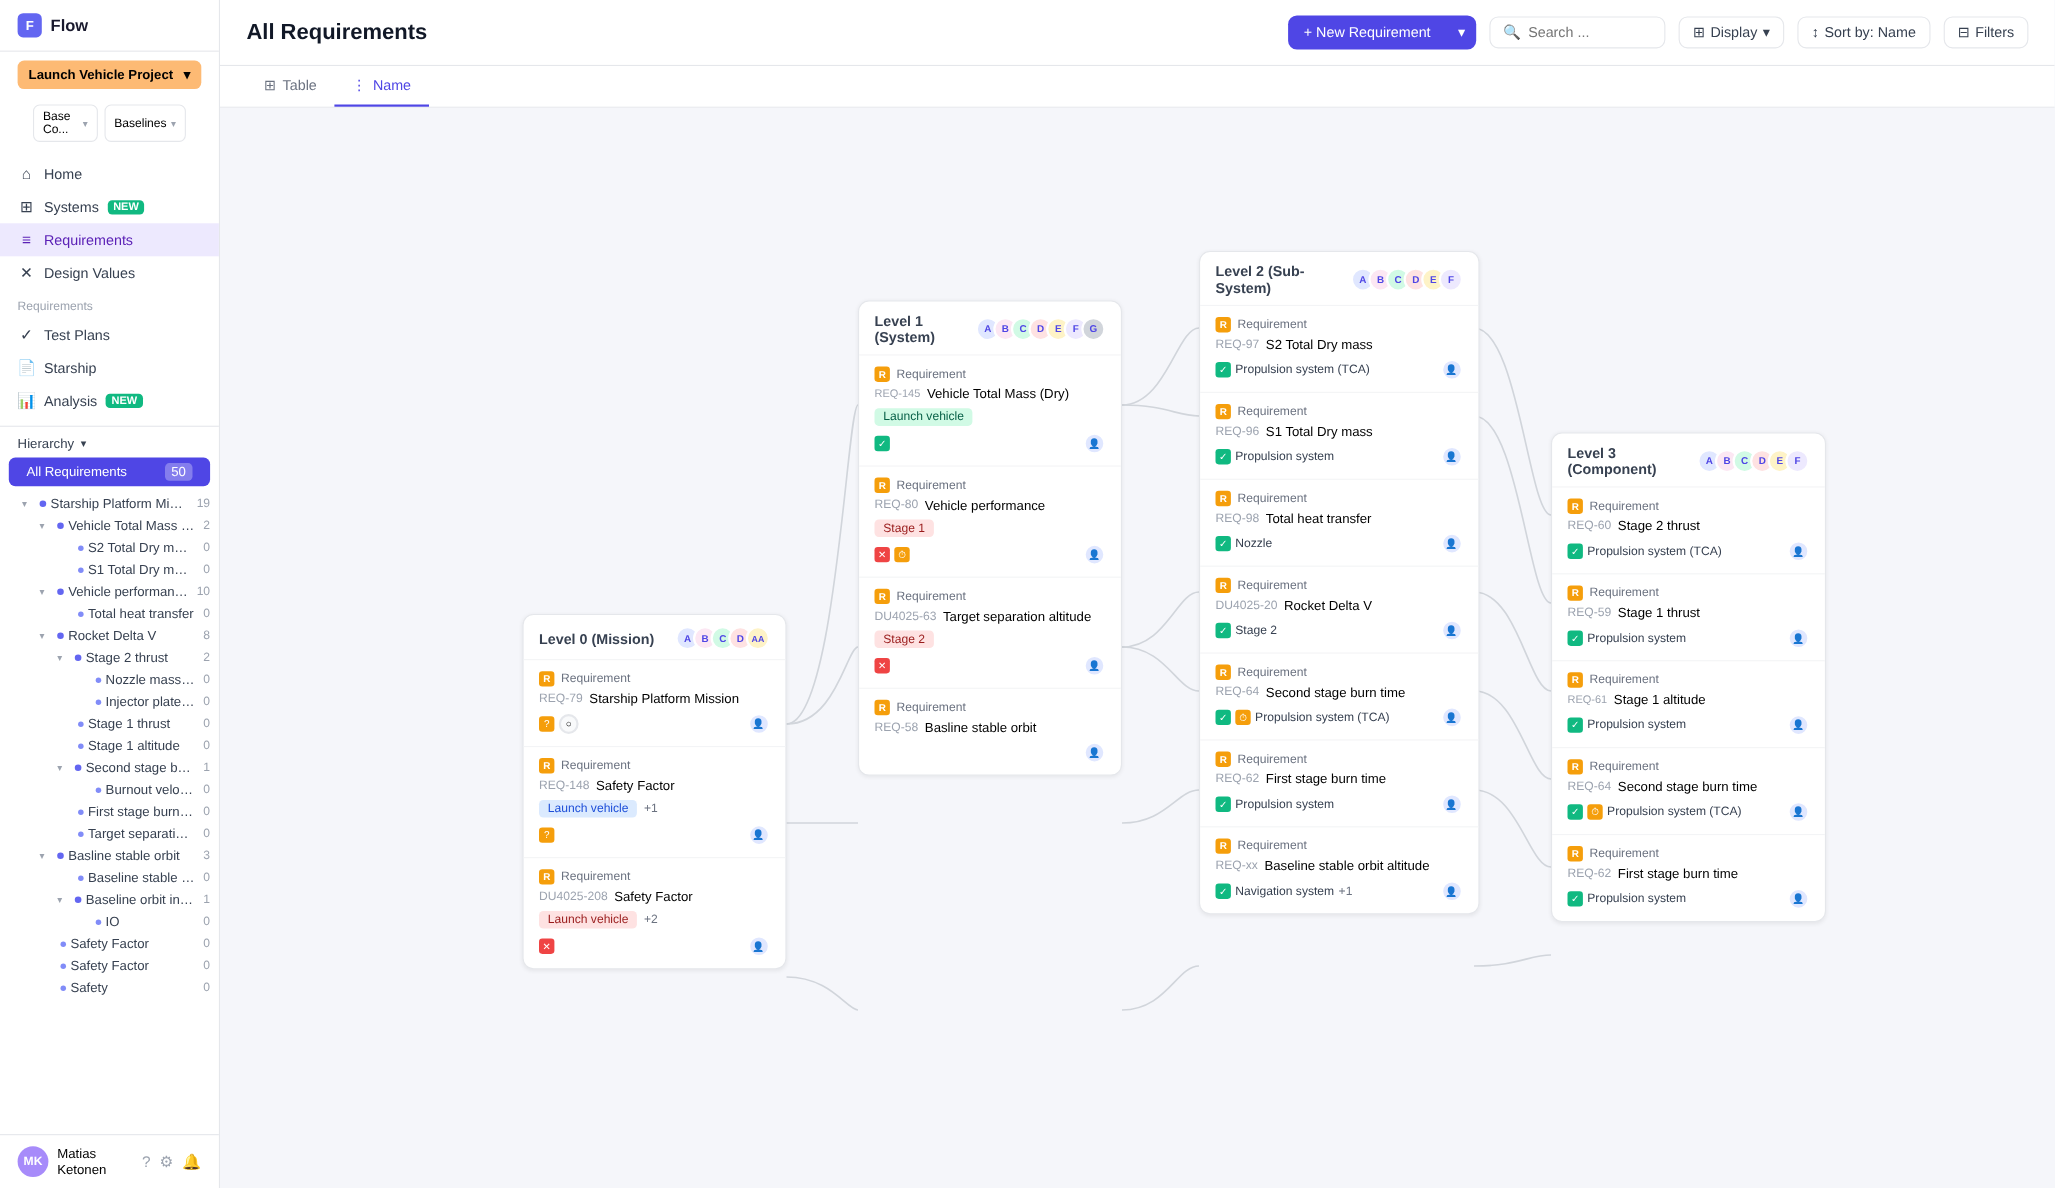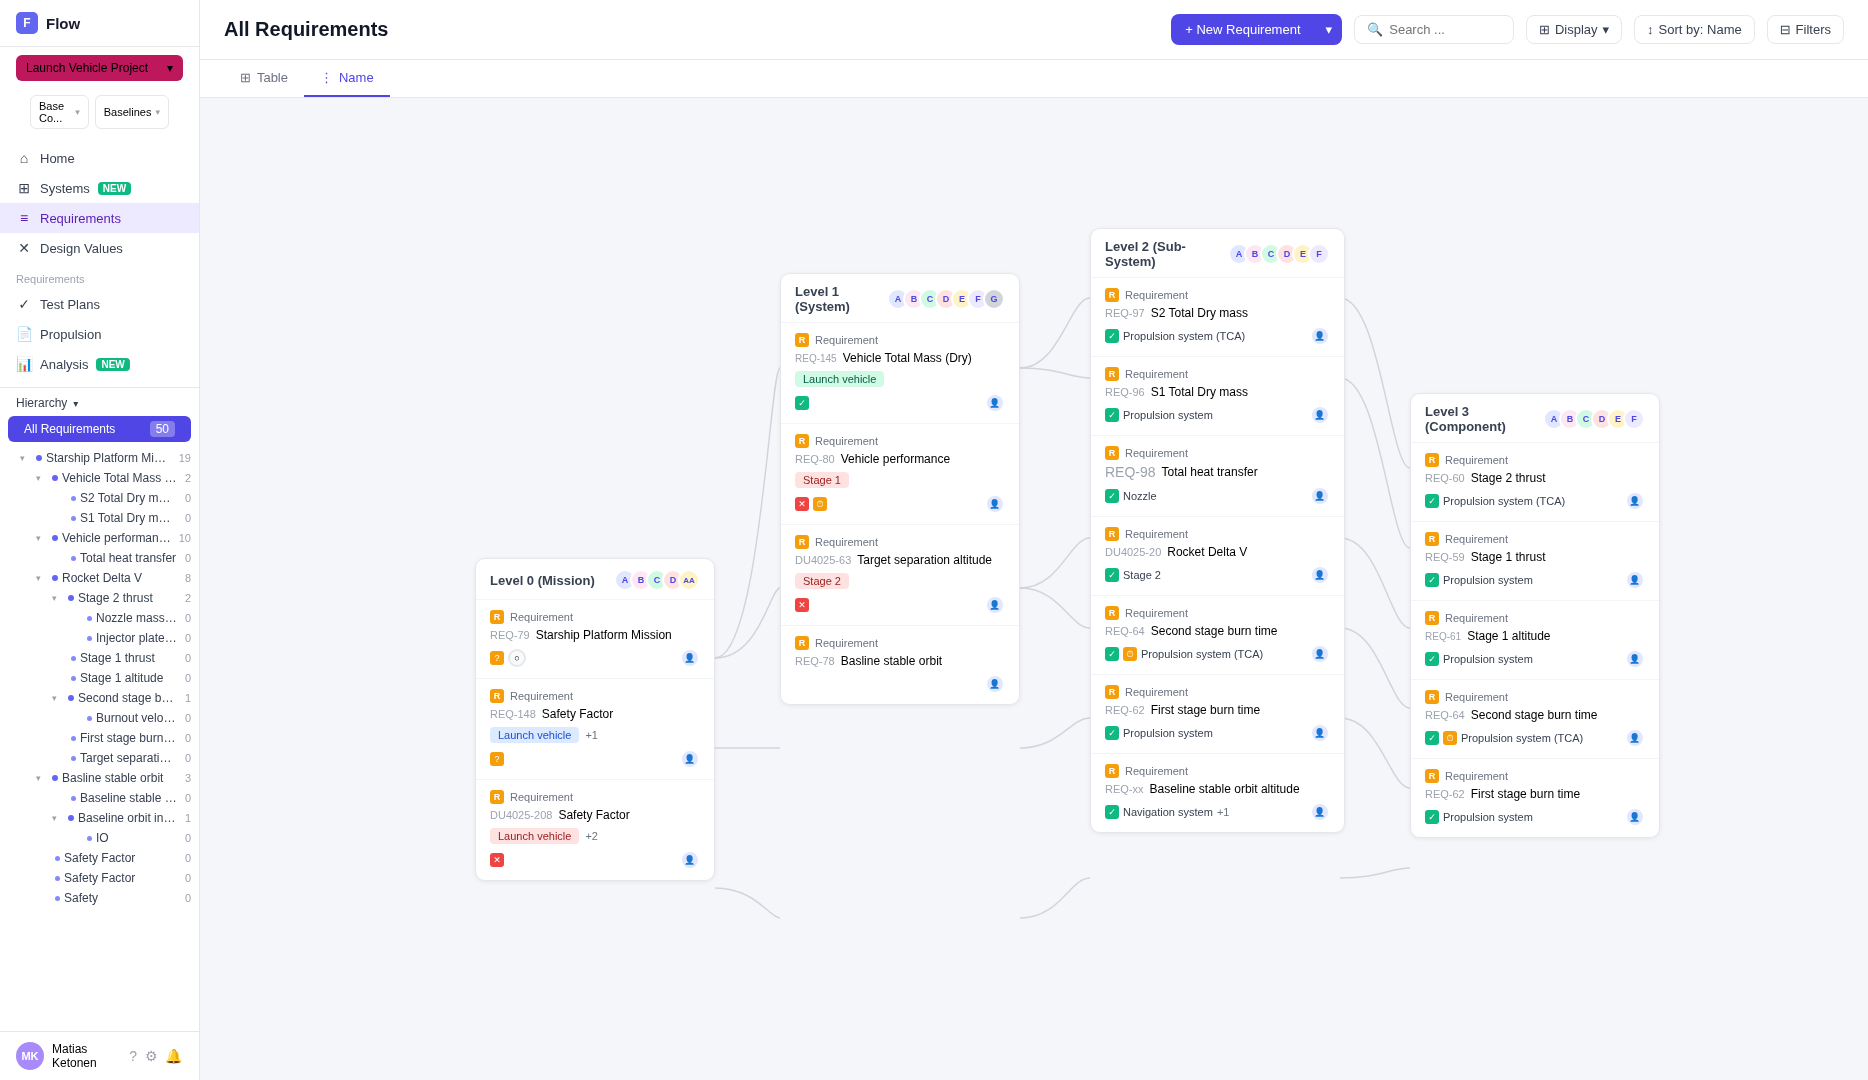--- a/index.html
+++ b/index.html
@@ -3,21 +3,21 @@
   <meta charset="utf-8">
   <style>
     * { box-sizing: border-box; margin: 0; padding: 0; }
     body { font-family: -apple-system, BlinkMacSystemFont, 'Segoe UI', sans-serif; background: #f5f6fa; display: flex; height: 1080px; overflow: hidden; font-size: 13px; }
 
     
     #sidebar { width: 200px; min-width: 200px; background: #fff; border-right: 1px solid #e5e7eb; display: flex; flex-direction: column; height: 100%; }
     #sidebar-header { padding: 12px 16px; border-bottom: 1px solid #e5e7eb; }
     #sidebar-logo { display: flex; align-items: center; gap: 8px; font-weight: 700; font-size: 15px; color: #1a1a2e; }
     #sidebar-logo .logo-icon { width: 22px; height: 22px; background: #6366f1; border-radius: 5px; display: flex; align-items: center; justify-content: center; color: #fff; font-size: 12px; }
-    #project-selector { margin: 8px 16px; padding: 6px 10px; background: #be185d; border-radius: 6px; display: flex; align-items: center; justify-content: space-between; cursor: pointer; font-size: 12px; font-weight: 400; }
+    #project-selector { margin: 8px 16px; padding: 6px 10px; background: #fdba74; border-radius: 6px; display: flex; align-items: center; justify-content: space-between; cursor: pointer; font-size: 12px; font-weight: 700; }
     #controls-row { display: flex; gap: 6px; padding: 6px 30px; }
     .control-chip { display: flex; align-items: center; gap: 4px; padding: 4px 8px; border: 1px solid #e5e7eb; border-radius: 6px; font-size: 11px; cursor: pointer; background: #fff; }
     .control-chip .chevron { font-size: 9px; color: #9ca3af; }
     #nav-items { padding: 8px 0; border-bottom: 1px solid #e5e7eb; }
     .nav-item { display: flex; align-items: center; gap: 8px; padding: 7px 16px; cursor: pointer; font-size: 13px; color: #374151; }
     .nav-item.active { background: #ede9fe; color: #5b21b6; font-weight: 500; }
     .nav-item .nav-icon { font-size: 14px; width: 16px; text-align: center; }
     .nav-badge { background: #10b981; color: #fff; border-radius: 4px; padding: 1px 5px; font-size: 10px; font-weight: 600; }
     .nav-section-label { padding: 10px 16px 4px; font-size: 11px; color: #9ca3af; font-weight: 500; text-transform: none; }
     #hierarchy-section { flex: 1; overflow-y: auto; padding-bottom: 20px; }
@@ -136,21 +136,21 @@
       <span class="nav-icon">✕</span>
       <span>Design Values</span>
     </div>
     <div class="nav-section-label">Requirements</div>
     <div class="nav-item">
       <span class="nav-icon">✓</span>
       <span>Test Plans</span>
     </div>
     <div class="nav-item">
       <span class="nav-icon">📄</span>
-      <span>Propulsion</span>
+      <span>Starship</span>
     </div>
     <div class="nav-item">
       <span class="nav-icon">📊</span>
       <span>Analysis</span>
       <span class="nav-badge">NEW</span>
     </div>
   </div>
 
   <div id="hierarchy-section">
     <div class="hierarchy-header">
@@ -537,21 +537,21 @@
           </div>
 
           <div class="req-card">
             <div class="req-id-row">
               <div class="req-icon" style="background:#f59e0b">
                   <span class="req-icon-inner">R</span>
                 </div>
               <span style="font-size:11px;color:#6b7280;font-weight:500">Requirement</span>
             </div>
             <div style="display:flex;align-items:center;gap:6px">
-              <span style="font-size:11px;color:#9ca3af">REQ-78</span>
+              <span style="font-size:11px;color:#9ca3af">REQ-58</span>
               <span style="font-size:12px;font-weight:500">Basline stable orbit</span>
             </div>
             <div class="req-card-footer">
               <div style="width:14px"></div>
               <div class="nav-a" style="width:20px;height:20px;font-size:9px">👤</div>
             </div>
           </div>
         </div>
 
         <div class="tree-node" style="left: 890px; top: 130px; width: 255px;">
@@ -608,21 +608,21 @@
           </div>
 
           <div class="req-card">
             <div class="req-id-row">
               <div class="req-icon" style="background:#f59e0b">
                   <span class="req-icon-inner">R</span>
                 </div>
               <span style="font-size:11px;color:#6b7280;font-weight:500">Requirement</span>
             </div>
             <div style="display:flex;align-items:center;gap:6px">
-              <span style="font-size:14px;color:#9ca3af">REQ-98</span>
+              <span style="font-size:11px;color:#9ca3af">REQ-98</span>
               <span style="font-size:12px;font-weight:500">Total heat transfer</span>
             </div>
             <div class="req-card-footer">
               <div style="display:flex;align-items:center;gap:4px">
                 <div class="status-check">✓</div>
                 <span style="font-size:11px;color:#374151">Nozzle</span>
               </div>
               <div class="nav-a" style="width:20px;height:20px;font-size:9px">👤</div>
             </div>
           </div>

